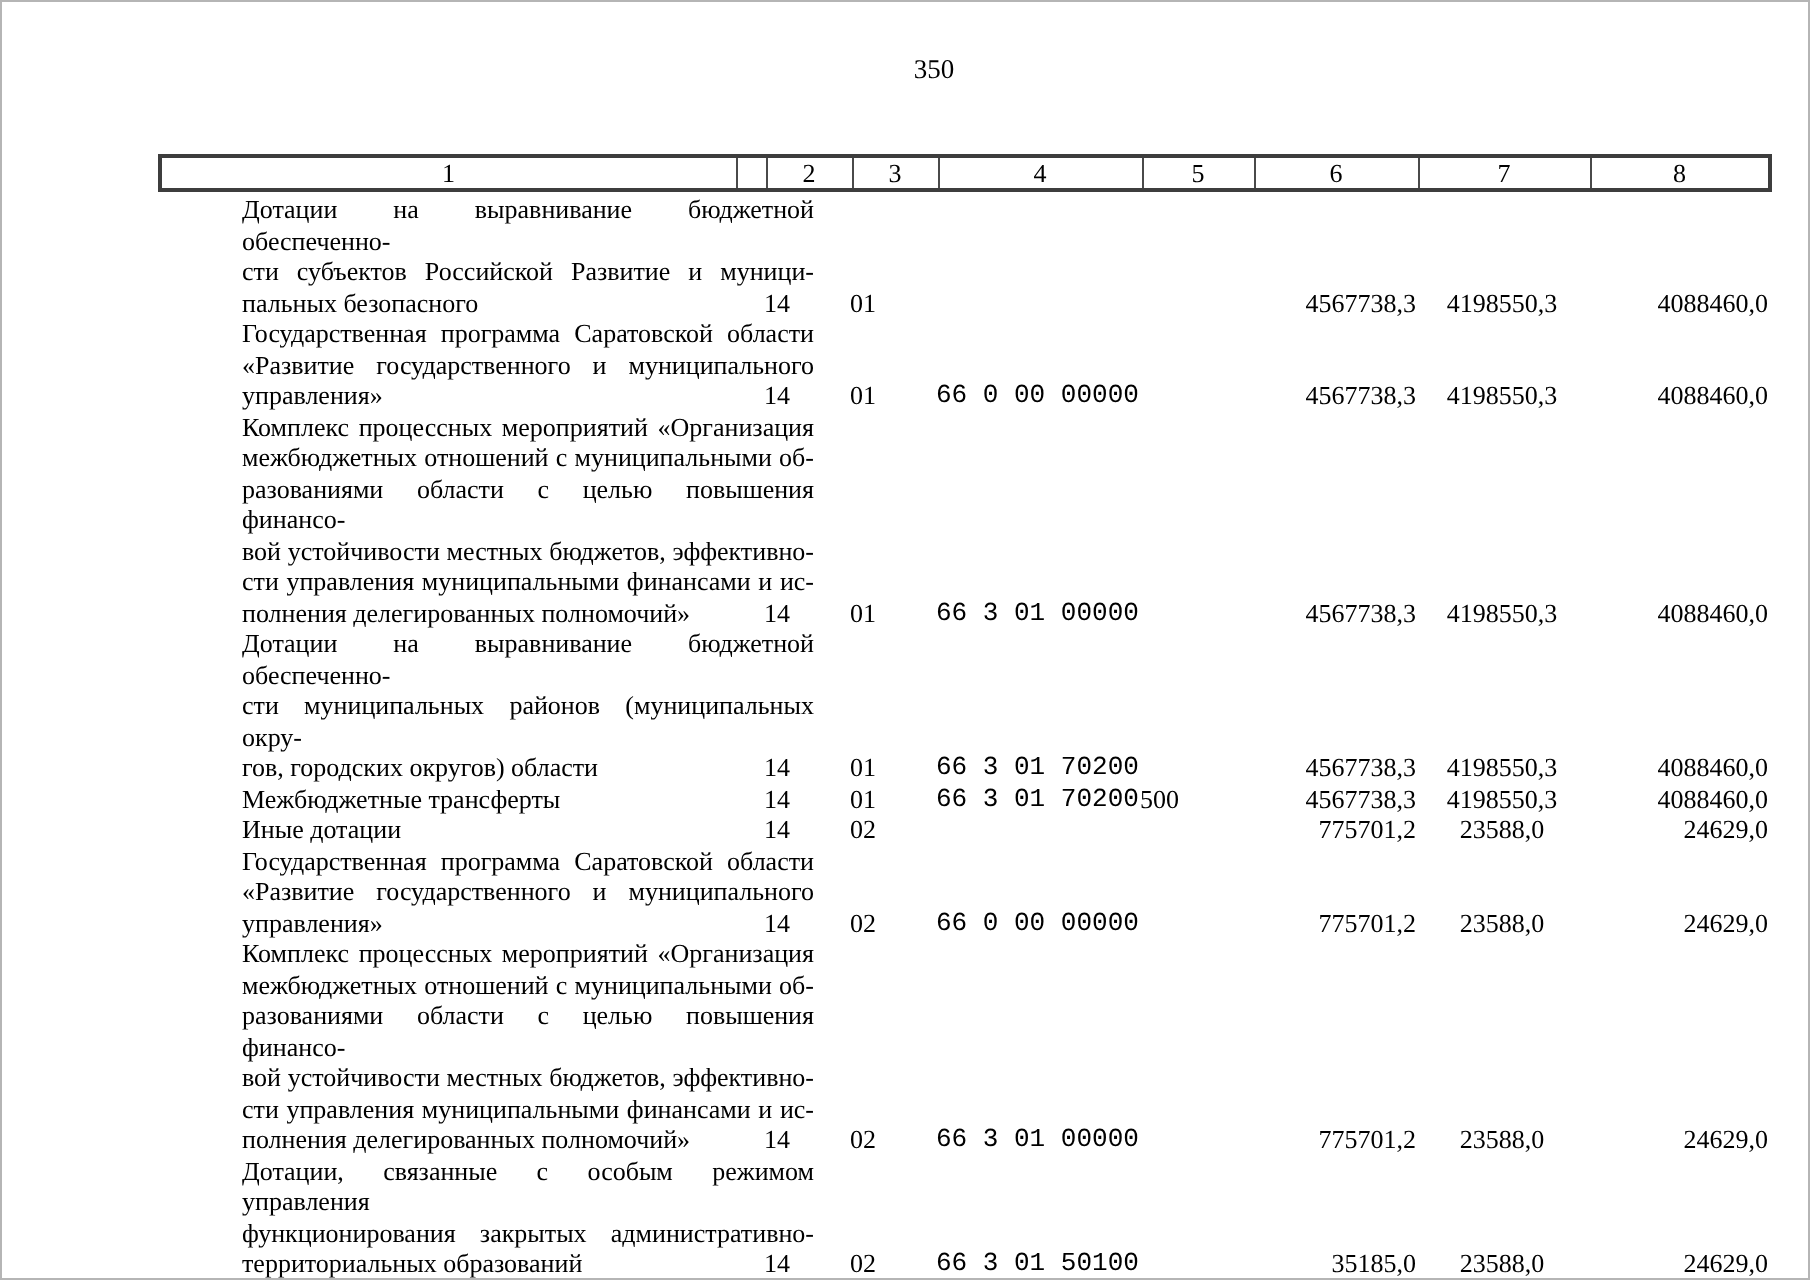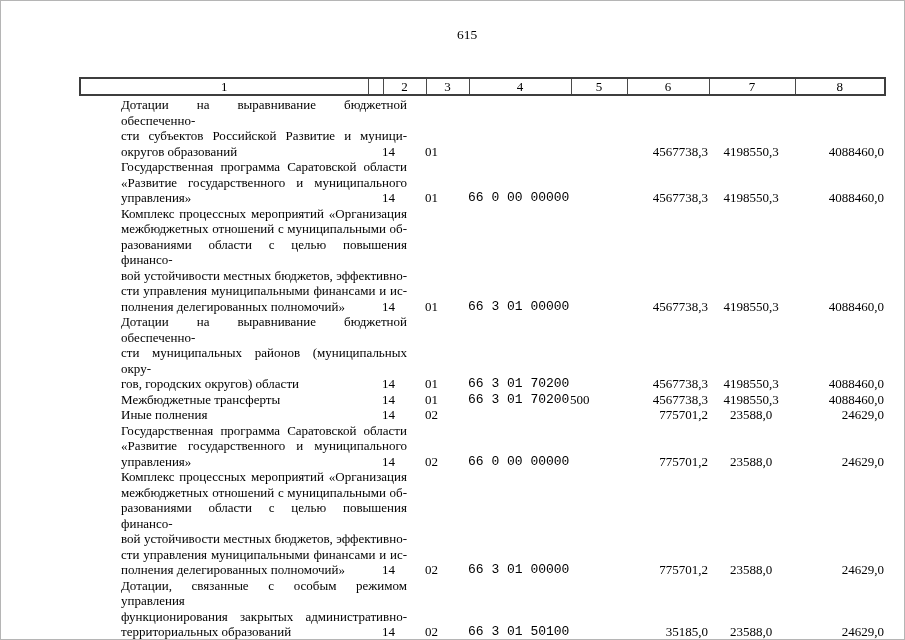--- a/index.html
+++ b/index.html
@@ -50,21 +50,21 @@
   td.c2,td.c3{text-align:left;}
   td.c4{text-align:left;padding-left:15px;font-family:Liberation Mono, monospace;}
   td.c5{padding-right:4px;}
   td.c6{text-align:right;padding-right:8px;}
   td.c7{text-align:center;padding-right:4px;}
   td.c8{text-align:right;padding-right:12px;}
 </style>
 </head>
 <body>
 
-<div class="page-number">615</div>
+<div class="page-number">350</div>
 
 <div class="table-wrap">
   <table class="head">
     <colgroup>
       <col style="width:288px">
         <col style="width:15px">
         <col style="width:43px">
       <col style="width:43px">
         <col style="width:102px">
         <col style="width:56px">
@@ -96,21 +96,21 @@
         <col style="width:56px">
       <col style="width:82px">
         <col style="width:86px">
         <col style="width:90px">
     </colgroup>
     <tbody>
         <tr>
           <td class="c1">
             <div class="line j">Дотации на выравнивание бюджетной обеспеченно-</div>
             <div class="line j">сти субъектов Российской Развитие и муници-</div>
-            <div class="line">округов образований</div>
+            <div class="line">пальных безопасного</div>
           </td>
           <td></td>
           <td class="c2">14</td>
           <td class="c3">01</td>
           <td class="c4"></td>
           <td class="c5"></td>
           <td class="c6">4567738,3</td>
           <td class="c7">4198550,3</td>
           <td class="c8">4088460,0</td>
         </tr>
@@ -170,21 +170,21 @@
           <td class="c2">14</td>
           <td class="c3">01</td>
           <td class="c4">66 3 01 70200</td>
           <td class="c5">500</td>
           <td class="c6">4567738,3</td>
           <td class="c7">4198550,3</td>
           <td class="c8">4088460,0</td>
         </tr>
         <tr>
           <td class="c1">
-            <div class="line">Иные полнения</div>
+            <div class="line">Иные дотации</div>
           </td>
           <td></td>
           <td class="c2">14</td>
           <td class="c3">02</td>
           <td class="c4"></td>
           <td class="c5"></td>
           <td class="c6">775701,2</td>
           <td class="c7">23588,0</td>
           <td class="c8">24629,0</td>
         </tr>

